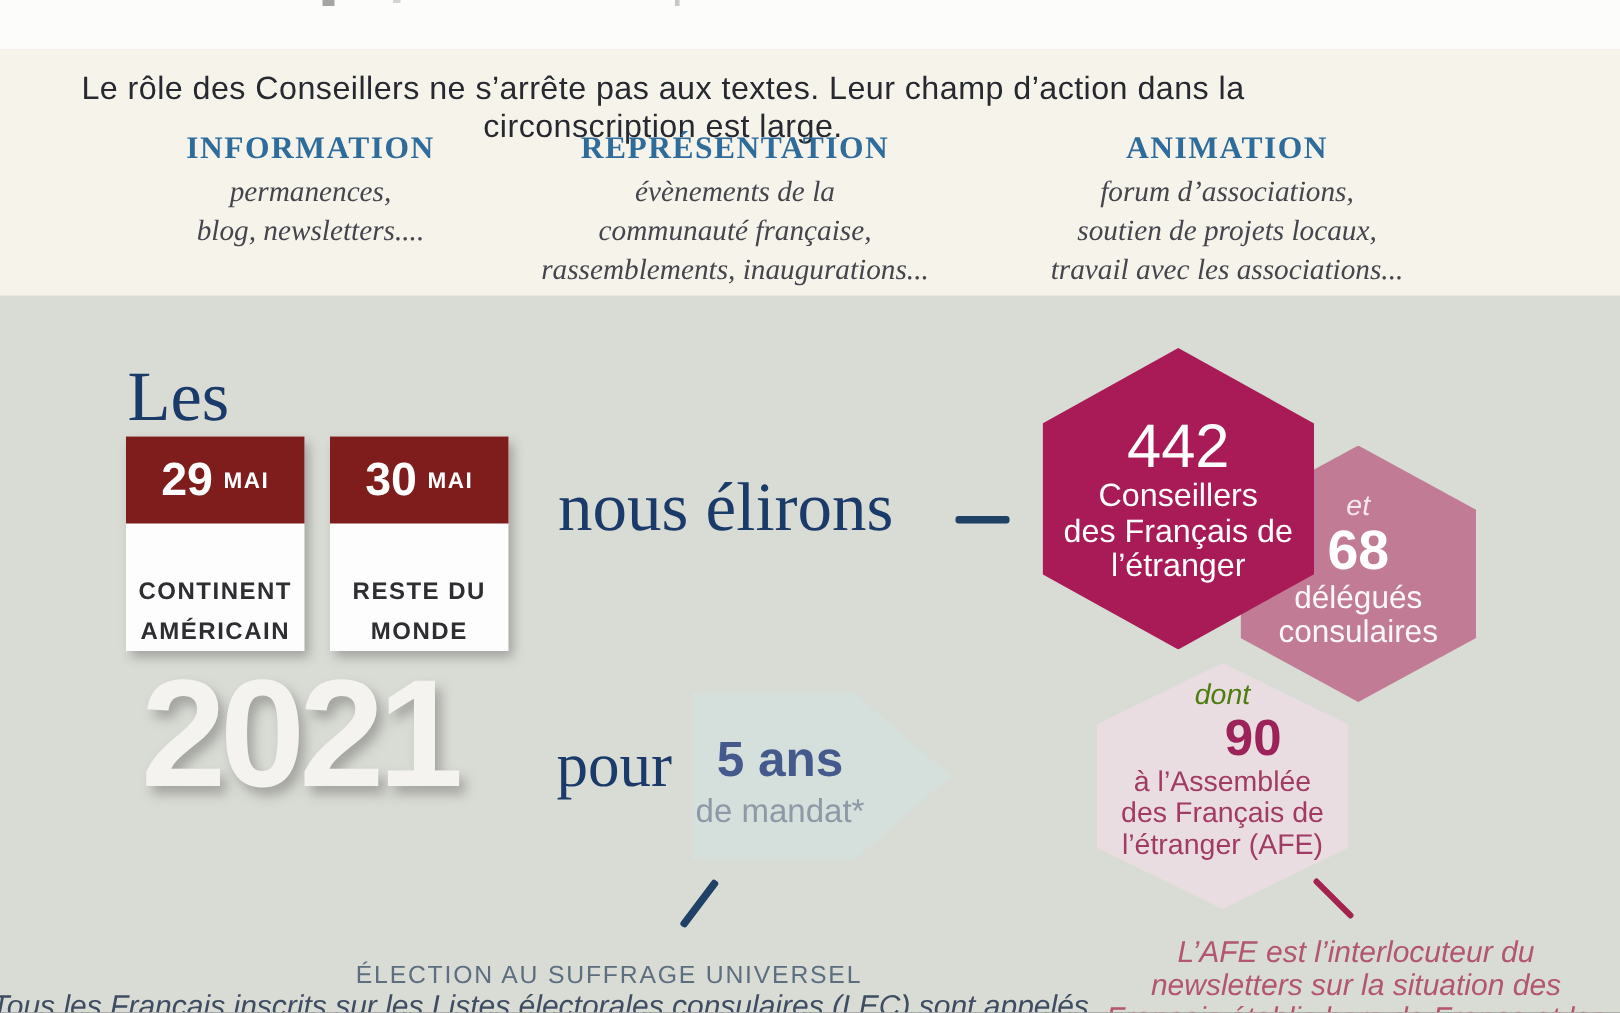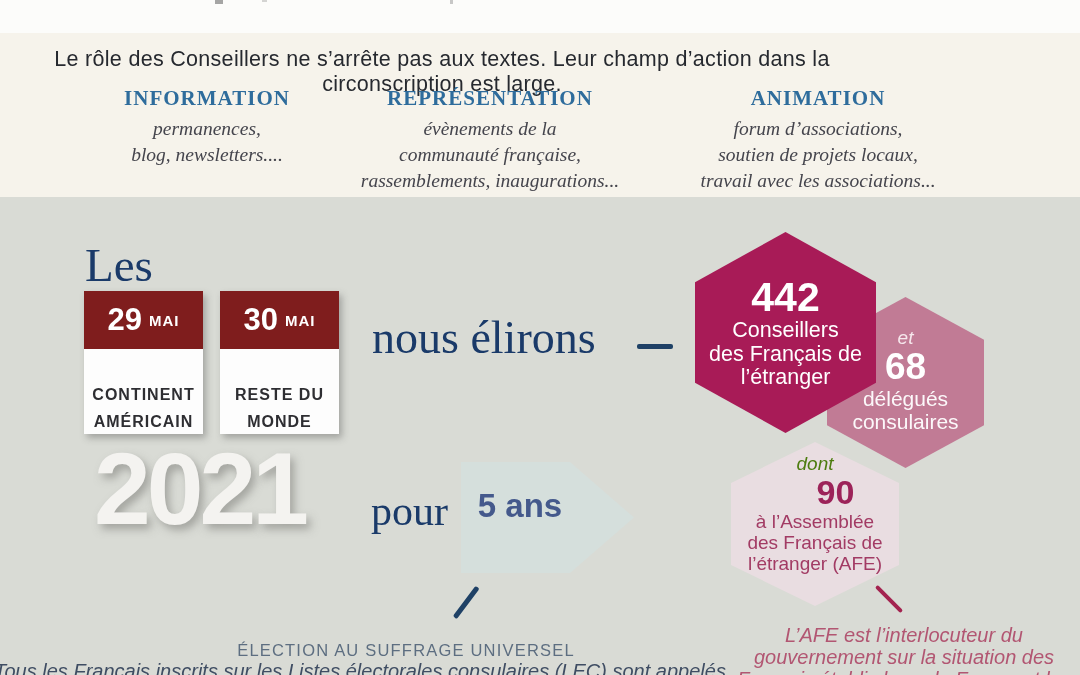--- a/index.html
+++ b/index.html
@@ -47,21 +47,21 @@
   .five-ans{font-size:33px;font-weight:bold;color:#44598c;}
   .mandat{font-size:22px;color:#8d99a6;margin-top:3px;}
   
   .hex{clip-path:polygon(50% 0,100% 25%,100% 75%,50% 100%,0 75%,0 25%);
     display:flex;flex-direction:column;align-items:center;text-align:center;box-sizing:border-box;}
   .hex-pale{left:731px;top:442px;width:168px;height:164px;background:#e9dde1;padding-top:11px;}
   .hex-pink{left:827px;top:297px;width:157px;height:171px;background:#c17b95;padding-top:31px;
     filter:drop-shadow(0 3px 4px rgba(0,0,0,.12));}
   .hex-magenta{left:695px;top:232px;width:181px;height:201px;background:#a81b57;padding-top:44px;
     filter:drop-shadow(2px 4px 5px rgba(0,0,0,.18));}
-  .hx-num-lg{font-size:41px;font-weight:bold;color:#fff;line-height:1.05;}
+  .hx-num-lg{font-size:41px;font-weight:normal;color:#fff;line-height:1.05;}
   .hx-line-w{font-size:21.5px;color:#fff;line-height:23.5px;}
   .hx-et{font-style:italic;font-size:19px;color:#f6e7ec;line-height:20px;}
   .hx-num-md{font-size:37px;font-weight:bold;color:#fff;line-height:1.05;}
   .hx-line-p{font-size:21px;color:rgba(255,255,255,.95);line-height:23px;}
   .hx-dont{font-style:italic;font-size:19px;color:#4d7c0f;line-height:21px;}
   .hx-num-c{font-size:34px;font-weight:bold;color:#9c2359;line-height:1.1;margin-left:41px;}
   .hx-line-c{font-size:19px;color:#a23b64;line-height:21px;}
   
   .suffrage-caps{left:406px;top:641px;transform:translateX(-50%);white-space:nowrap;
     font-size:16.5px;letter-spacing:1.2px;color:#5d6e81;}
@@ -155,27 +155,28 @@
     <div class="hx-num-lg">442</div>
     <div class="hx-line-w">Conseillers</div>
     <div class="hx-line-w">des Français de</div>
     <div class="hx-line-w">l’étranger</div>
   </div>
 
   <div class="abs serif pour">pour</div>
   <div class="abs arrow5">
     <div class="arrow5-inner">
       <div class="five-ans">5 ans</div>
+      <div class="mandat">de mandat*</div>
     </div>
   </div>
   <div class="abs slash"></div>
 
   <div class="abs suffrage-caps">ÉLECTION AU SUFFRAGE UNIVERSEL</div>
   <div class="abs suffrage-italic">Tous les Français inscrits sur les Listes électorales consulaires (LEC) sont appelés</div>
 
   <div class="abs slash-crimson"></div>
   <div class="abs afe-note">
     <div>L’AFE est l’interlocuteur du</div>
-    <div>gouvernement sur la situation des</div>
+    <div>newsletters sur la situation des</div>
     <div>Français établis hors de France et les</div>
   </div>
 
 </div>
 
 </body></html>

